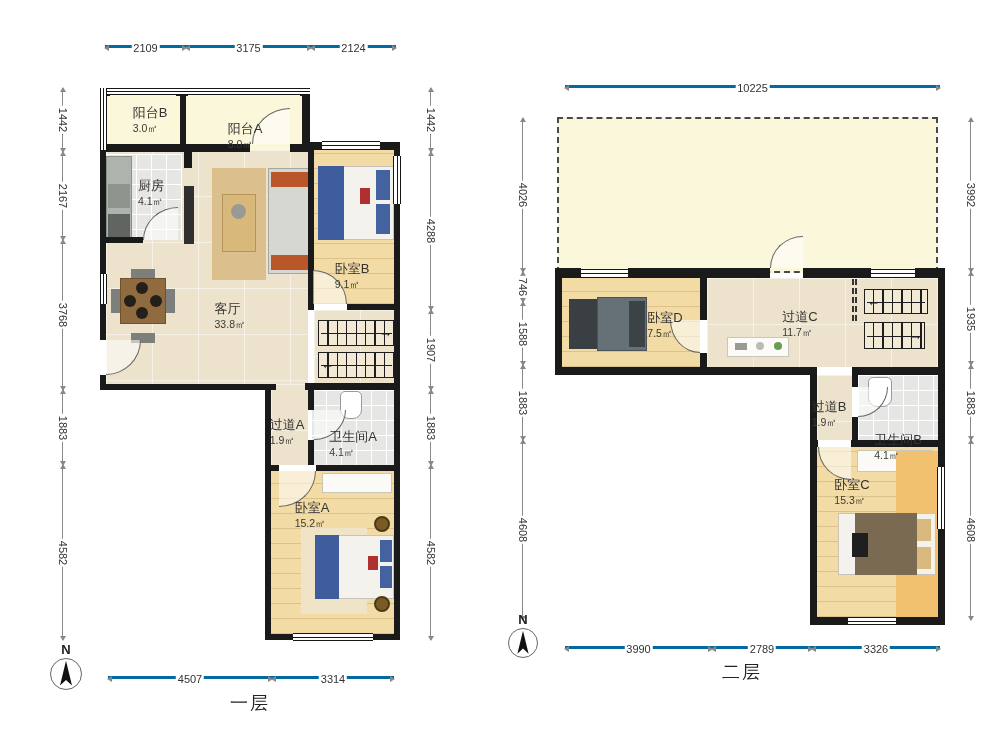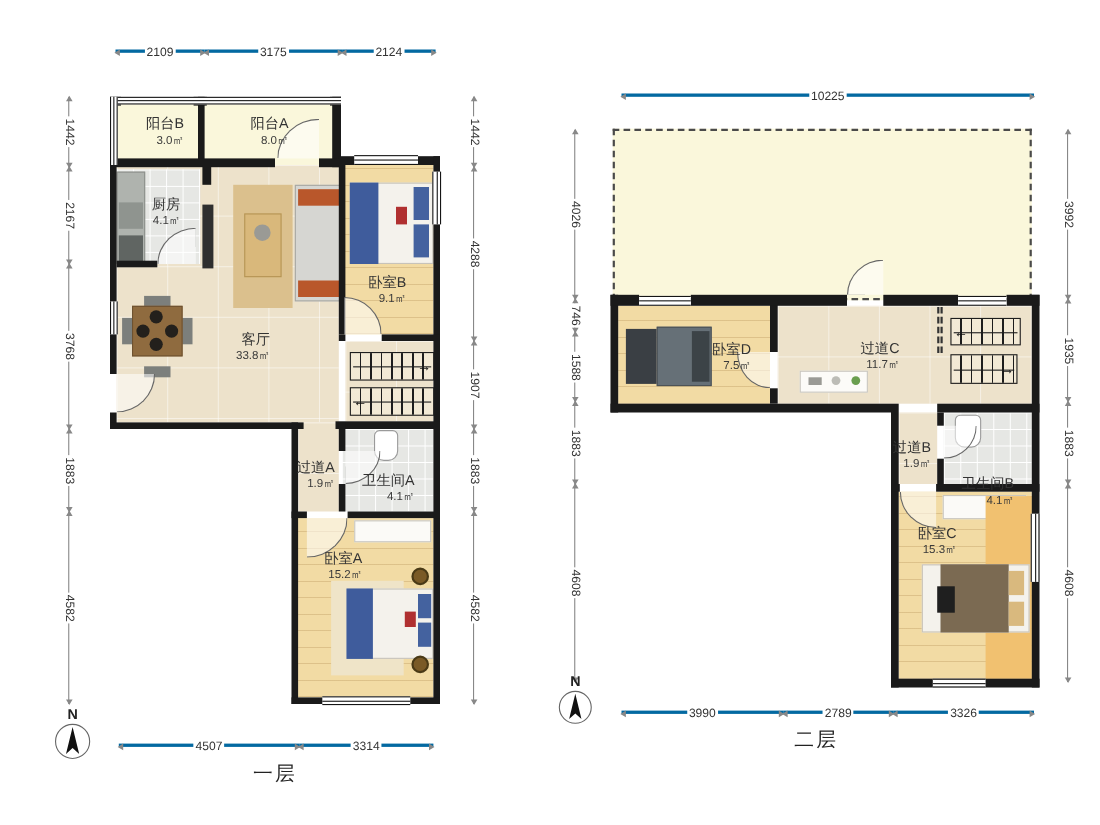--- a/index.html
+++ b/index.html
@@ -36,21 +36,21 @@
   .dashopen{position:absolute;width:5px;border-left:2px dashed #333;border-right:2px dashed #333;z-index:11;background:transparent}
   
   .stairs{position:absolute;border:1.5px solid #1d1d1d;z-index:12;
     background:repeating-linear-gradient(90deg,rgba(243,234,214,.92) 0 8px,#1d1d1d 8px 9.5px)}
   .stairs::after{content:"";position:absolute;left:2px;right:2px;top:50%;border-top:1.5px solid #1d1d1d}
   .stairs .arrow{position:absolute;top:50%;transform:translateY(-54%);font-size:13px;font-weight:bold;color:#111;z-index:2;background:transparent;line-height:1}
   
   .furn{position:absolute;z-index:5}
   .round{border-radius:50%}
   
-  .rlabel{position:absolute;transform:translate(-50%,-50%);text-align:right;color:#333;line-height:1.3;z-index:30;white-space:nowrap}
+  .rlabel{position:absolute;transform:translate(-50%,-50%);text-align:left;color:#333;line-height:1.3;z-index:30;white-space:nowrap}
   .rname{font-size:13px}
   .rarea{font-size:10.5px;color:#3a3a3a}
   .note{position:absolute;z-index:30;font-size:12.5px;color:#333;text-align:center;line-height:1.45;white-space:pre-line}
   
   .dim{position:absolute;z-index:4}
   .dim.h{border-top:3px solid #0369a1;height:0}
   .dim.h::before{content:"";position:absolute;left:-1px;top:-3.5px;border:3px solid transparent;border-left:0;border-right:5px solid #888}
   .dim.h::after{content:"";position:absolute;right:-1px;top:-3.5px;border:3px solid transparent;border-right:0;border-left:5px solid #888}
   .dim.v{border-left:1px solid #888;width:0}
   .dim.v::before{content:"";position:absolute;left:-3.5px;top:-1px;border:3px solid transparent;border-top:0;border-bottom:5px solid #888}
@@ -160,33 +160,33 @@
     <div class="furn" style="left:280px;top:452px;width:12px;height:22px;background:#44629F"></div>
     <div class="furn" style="left:280px;top:478px;width:12px;height:22px;background:#44629F"></div>
     <div class="furn" style="left:268px;top:468px;width:10px;height:14px;background:#B03030"></div>
     <div class="furn round" style="left:274px;top:428px;width:16px;height:16px;background:#7A5A26;border:2px solid #4a3a16"></div>
     <div class="furn round" style="left:274px;top:508px;width:16px;height:16px;background:#7A5A26;border:2px solid #4a3a16"></div>
 
     <div class="rlabel" style="left:50px;top:32px">
       <div class="rname">阳台B</div>
       <div class="rarea">3.0㎡</div>
     </div>
-    <div class="rlabel" style="left:145px;top:32px">
+    <div class="rlabel" style="left:145px;top:48px">
       <div class="rname">阳台A</div>
       <div class="rarea">8.0㎡</div>
     </div>
     <div class="rlabel" style="left:51px;top:105px">
       <div class="rname">厨房</div>
       <div class="rarea">4.1㎡</div>
     </div>
     <div class="rlabel" style="left:130px;top:228px">
       <div class="rname">客厅</div>
       <div class="rarea">33.8㎡</div>
     </div>
-    <div class="rlabel" style="left:252px;top:176px">
+    <div class="rlabel" style="left:252px;top:188px">
       <div class="rname">卧室B</div>
       <div class="rarea">9.1㎡</div>
     </div>
     <div class="rlabel" style="left:187px;top:344px">
       <div class="rname">过道A</div>
       <div class="rarea">1.9㎡</div>
     </div>
     <div class="rlabel" style="left:253px;top:356px">
       <div class="rname">卫生间A</div>
       <div class="rarea">4.1㎡</div>

